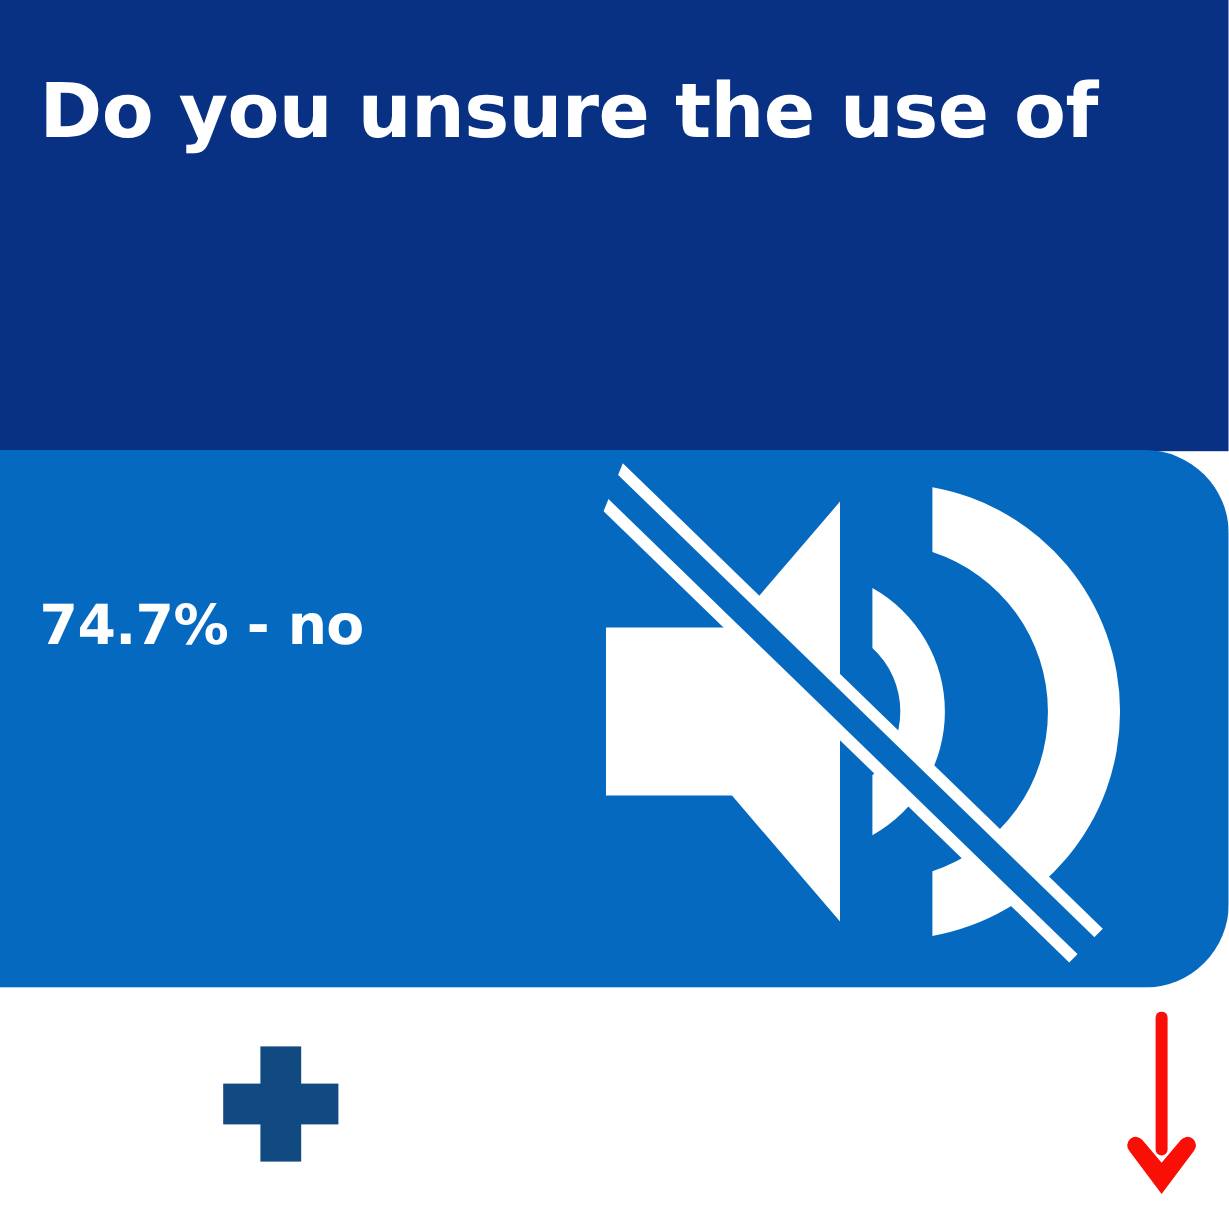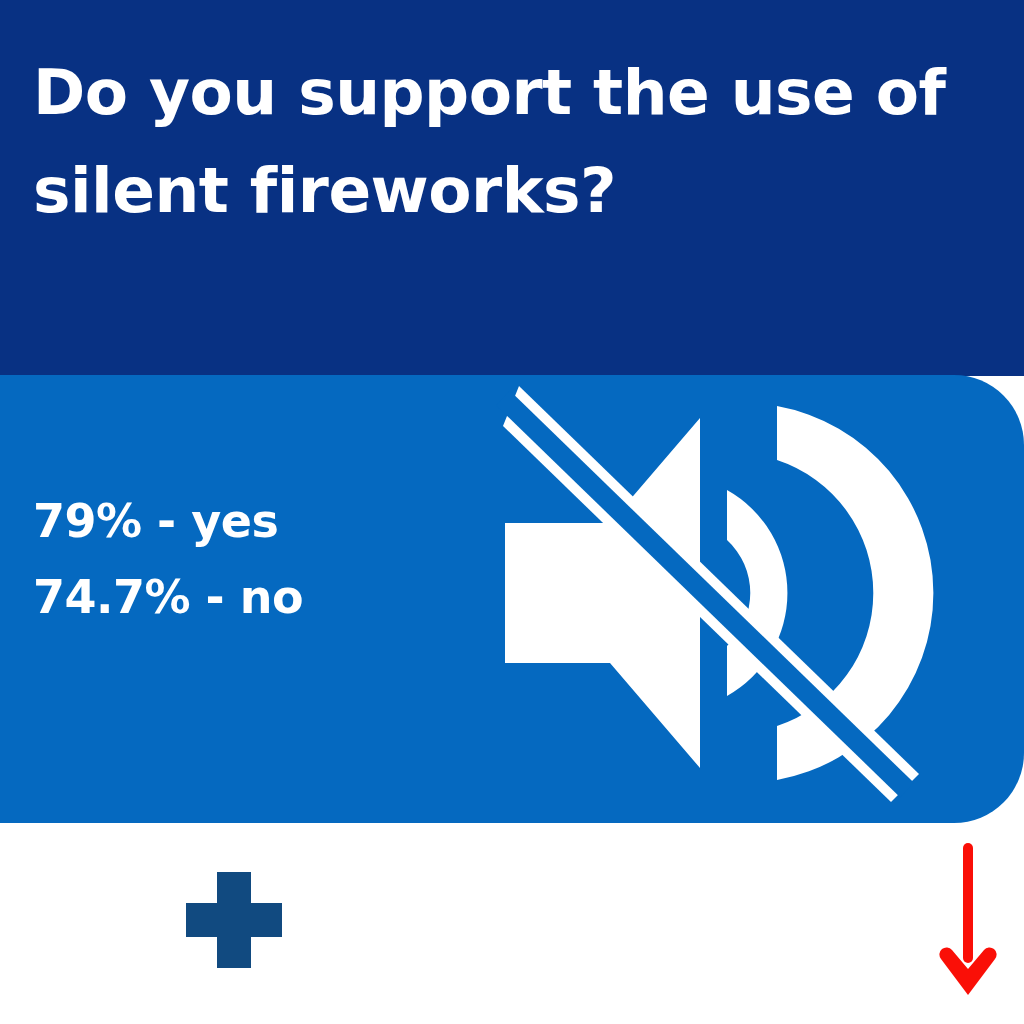--- a/index.html
+++ b/index.html
@@ -168,29 +168,27 @@
     height: 100%;
   }
 </style>
 </head>
 <body>
 
 <div id="poster">
 
   <div class="header-band">
     <div class="headline">
-      <span class="line">Do you support the use of</span>
-      <span class="line">silent fireworks?</span>
+      <span class="line">Do you unsure the use of</span>
     </div>
   </div>
 
   <div class="mid-band"></div>
 
   <div class="stats">
-    <span class="stat-line">79% - yes</span>
     <span class="stat-line">74.7% - no</span>
   </div>
 
   <div class="mute-icon">
     <svg viewBox="0 0 440 430" xmlns="http://www.w3.org/2000/svg" aria-hidden="true">
       <g fill="#ffffff">
 
         <path d="M10 145 H115 L205 40 V390 L115 285 H10 Z"></path>
 
         <path d="M232 112 A118 118 0 0 1 232 318 L232 268 A72 72 0 0 0 232 162 Z"></path>

